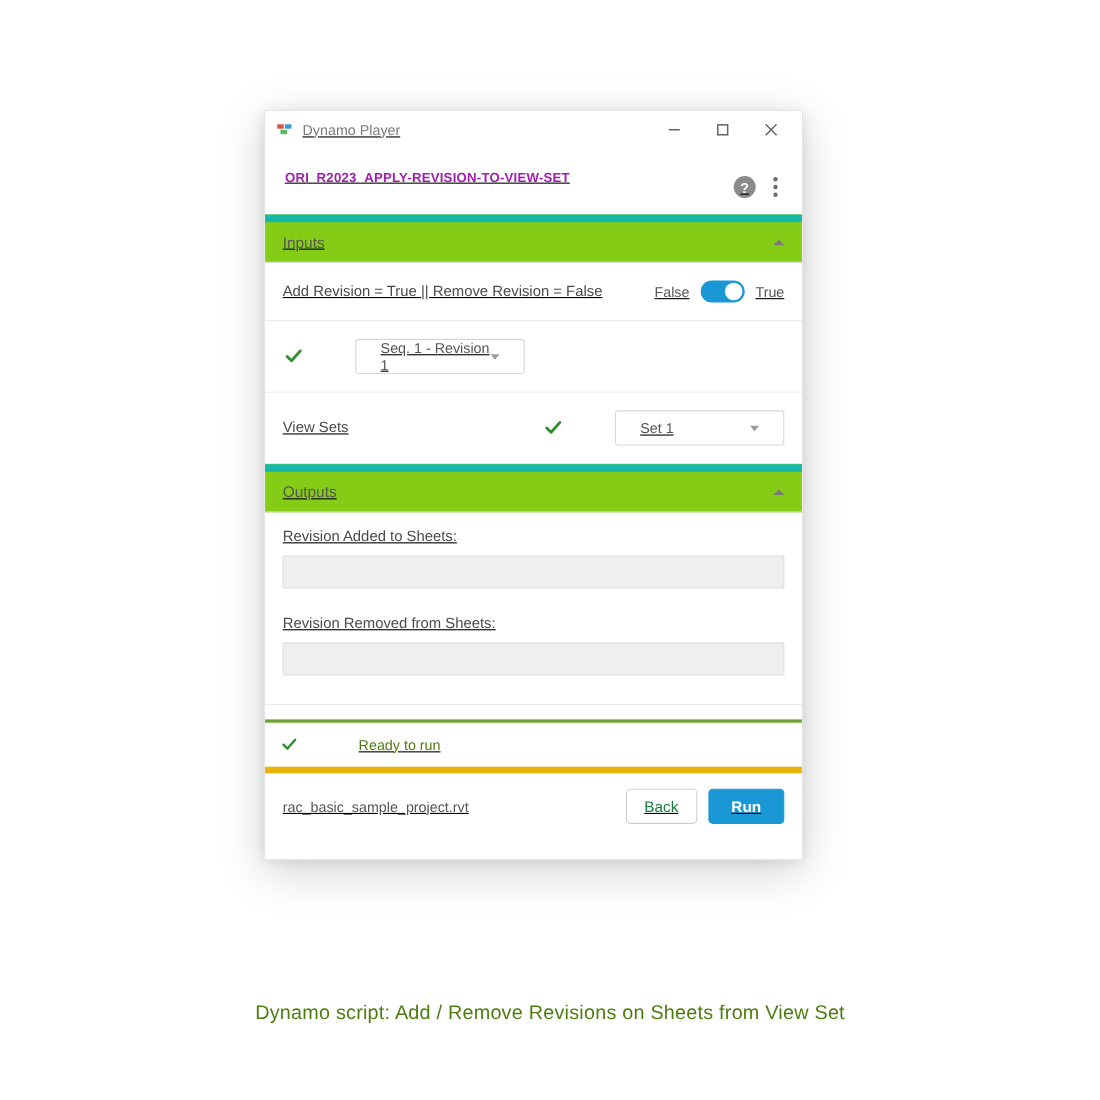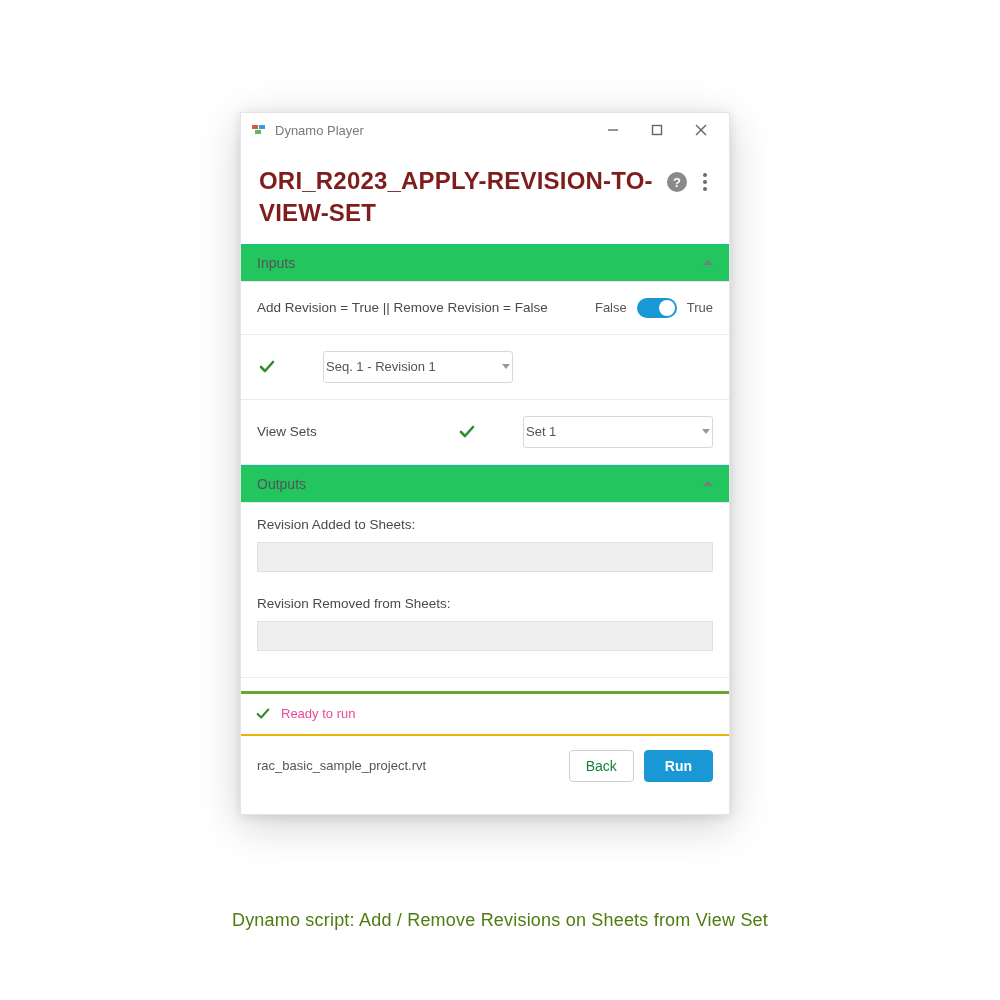--- a/index.html
+++ b/index.html
@@ -6,25 +6,26 @@
   body {
     font-family: "Segoe UI", Arial, sans-serif;
     background: #ffffff;
     width: 1000px;
     height: 1000px;
     position: relative;
   }
   .window {
     position: absolute;
     left: 240px;
-    top: 112px;
+    top: 100px;
     width: 490px;
     background: #ffffff;
     border: 1px solid #e5e5e5;
     box-shadow: 0 10px 40px rgba(0,0,0,0.18), 0 2px 10px rgba(0,0,0,0.10);
+    text-decoration: underline;
   }
   .titlebar {
     display: flex;
     align-items: center;
     height: 34px;
     padding: 0 6px 0 10px;
     background: #ffffff;
   }
   .app-icon {
     width: 16px; height: 16px;
@@ -43,23 +44,23 @@
     color: #666;
   }
   .win-btn svg { stroke: #666; }
   .header {
     display: flex;
     align-items: flex-start;
     padding: 18px 18px 14px 18px;
   }
   .header-title {
     flex: 1;
-    font-size: 24px;
+    font-size: 12px;
     font-weight: 600;
-    color: #7f1d1d;
+    color: #a21caf;
     line-height: 1.35;
     word-break: break-word;
     letter-spacing: 0.2px;
   }
   .header-actions {
     display: flex;
     align-items: center;
     gap: 12px;
     padding-top: 6px;
   }
@@ -67,28 +68,28 @@
     width: 20px; height: 20px;
     border-radius: 50%;
     background: #8a8a8a;
     color: #fff;
     display: flex; align-items: center; justify-content: center;
     font-size: 13px; font-weight: 700;
   }
   .kebab { display: flex; flex-direction: column; gap: 3px; padding: 2px 4px; }
   .kebab span { width: 4px; height: 4px; background: #6b6b6b; border-radius: 50%; }
   .section-header {
-    background: #22c55e;
+    background: #84cc16;
     color: #555;
     font-size: 14px;
     padding: 10px 16px;
     display: flex;
     align-items: center;
     justify-content: space-between;
-    border-top: 1px solid #14b8a6;
+    border-top: 7px solid #14b8a6;
     border-bottom: 1px solid #e6e6e6;
   }
   .chevron-up {
     width: 0; height: 0;
     border-left: 5px solid transparent;
     border-right: 5px solid transparent;
     border-bottom: 5px solid #7a7a7a;
   }
   .row {
     display: flex;
@@ -115,28 +116,28 @@
     background: #fff;
     border-radius: 50%;
   }
   .check {
     width: 20px; height: 20px;
     margin-right: 10px;
     display: flex; align-items: center; justify-content: center;
   }
   .check svg { stroke: #2f8f2f; }
   .select {
-    width: 190px;
+    width: 154px;
     height: 32px;
     border: 1px solid #d8d8d8;
     border-radius: 3px;
     background: #fff;
     display: flex;
     align-items: center;
-    padding: 0 2px;
+    padding: 0 22px;
     font-size: 13px;
     color: #555;
     position: relative;
   }
   .select .sel-text { flex: 1; }
   .select .caret {
     width: 0; height: 0;
     border-left: 4px solid transparent;
     border-right: 4px solid transparent;
     border-top: 5px solid #9a9a9a;
@@ -157,22 +158,23 @@
     margin-bottom: 24px;
   }
   .out-field:last-child { margin-bottom: 6px; }
   .divider-space { height: 14px; border-top: 1px solid #eaeaea; }
   .statusbar-line { height: 3px; background: #6aa32f; }
   .statusbar {
     display: flex;
     align-items: center;
     padding: 10px 16px 10px 12px;
     font-size: 13px;
-    color: #ec4899;
-    border-bottom: 2px solid #eab308;
+    color: #4d7c0f;
+    border-bottom: 6px solid #eab308;
+    gap: 45px;
   }
   .statusbar .check { margin-right: 8px; }
   .footer {
     display: flex;
     align-items: center;
     padding: 14px 16px 32px 16px;
   }
   .proj-name {
     flex: 1;
     font-size: 13px;

